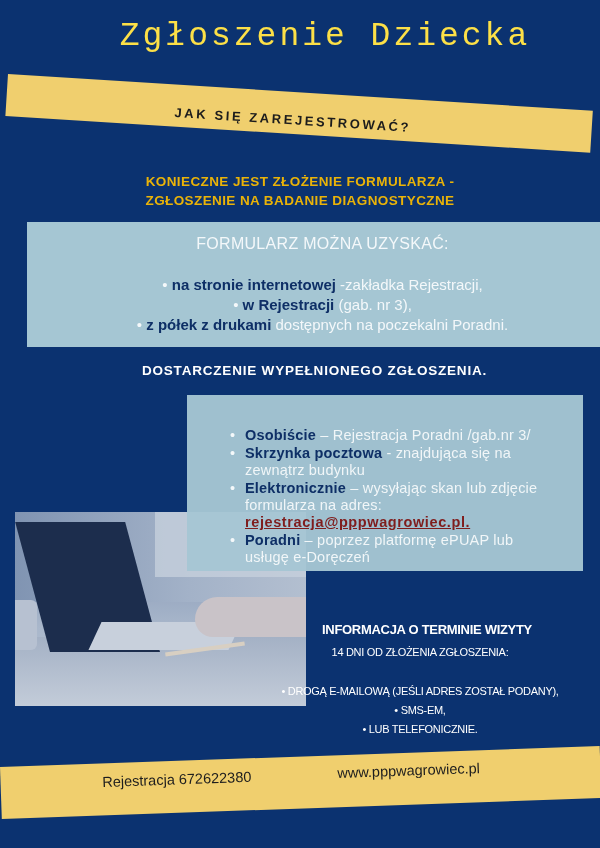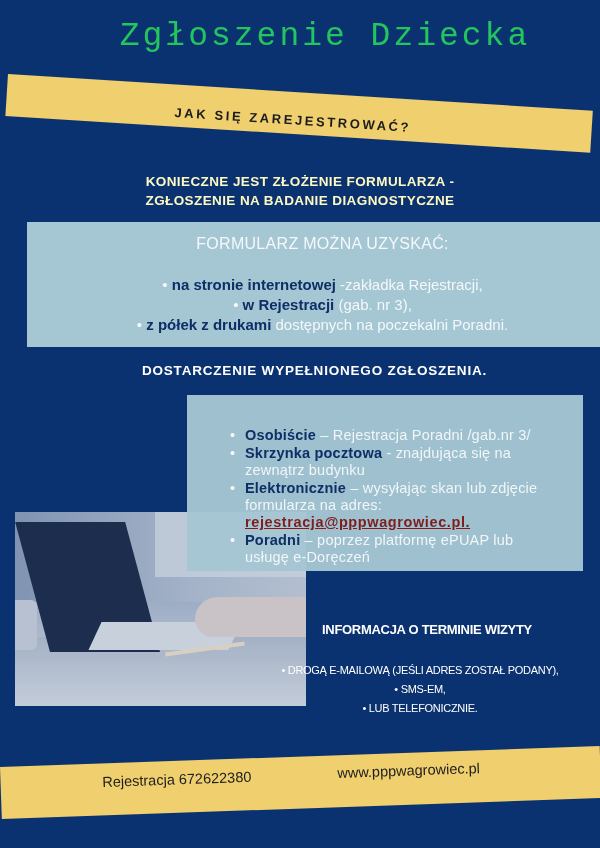--- a/index.html
+++ b/index.html
@@ -1,21 +1,21 @@
 <!DOCTYPE html>
 <html><head>
 <meta charset="utf-8">
 <style>
   html, body { margin:0; padding:0; }
   body { width:600px; height:848px; background:#0b3270; position:relative; overflow:hidden; font-family:"Liberation Sans", sans-serif; }
   .abs { position:absolute; }
-  .title { left:0; width:600px; top:18px; text-align:center; color:#22c55e; font-family:"Liberation Mono", monospace; font-size:33px; letter-spacing:3px; padding-left:50px; box-sizing:border-box; }
+  .title { left:0; width:600px; top:18px; text-align:center; color:#fde047; font-family:"Liberation Mono", monospace; font-size:33px; letter-spacing:3px; padding-left:50px; box-sizing:border-box; }
   .banner-top { left:8px; top:92px; width:586px; height:42px; background:#f0cf6e; transform:rotate(3.6deg); transform-origin:left top; top:74px; }
   .banner-top-text { left:175px; top:105px; color:#1c1c1c; font-weight:bold; font-size:13px; letter-spacing:2.6px; transform:rotate(3.6deg); transform-origin:left top; }
-  .headline { left:0; width:600px; top:172px; text-align:center; color:#fef9c3; font-weight:bold; font-size:13.5px; line-height:19px; letter-spacing:0.4px; }
+  .headline { left:0; width:600px; top:172px; text-align:center; color:#eab308; font-weight:bold; font-size:13.5px; line-height:19px; letter-spacing:0.4px; }
   .box1 { left:27px; top:222px; width:591px; height:125px; background:#a5c6d3; text-align:center; color:#f4f8fa; font-size:15px; }
   .box1 .subtitle { margin-top:13px; font-size:16px; letter-spacing:0.3px; }
   .box1 .lines { margin-top:22px; line-height:20px; }
   .box1 b { color:#0e2f66; }
   .sec2 { left:0; width:600px; padding-left:29px; box-sizing:border-box; top:363px; text-align:center; color:#ffffff; font-weight:bold; font-size:13.5px; letter-spacing:0.8px; }
   .photo { left:15px; top:512px; width:291px; height:194px; overflow:hidden;
     background: linear-gradient(180deg, #7d8fac 0%, #93a4be 35%, #a9b7cb 60%, #b8c3d4 100%); }
   .photo .wall { position:absolute; left:0; top:0; width:291px; height:90px; background:linear-gradient(90deg,#8094b2,#a3b2c8 60%,#b3bfd0); }
   .photo .window { position:absolute; left:140px; top:0; width:151px; height:65px; background:#c5cfdc; opacity:.8; }
   .photo .screen { position:absolute; left:35px; top:10px; width:110px; height:130px; background:#1c2d4d; transform:skewX(15deg); transform-origin:left bottom; }
@@ -77,20 +77,21 @@
   <ul>
     <li><b>Osobiście</b><span> –  Rejestracja  Poradni /gab.nr 3/</span></li>
     <li><b>Skrzynka pocztowa</b><span> - znajdująca się na zewnątrz budynku</span></li>
     <li><b>Elektronicznie</b><span> – wysyłając skan lub zdjęcie formularza na adres:</span><br><span class="email">rejestracja@pppwagrowiec.pl.</span></li>
     <li><b>Poradni</b><span> – poprzez platformę ePUAP lub usługę e-Doręczeń</span></li>
   </ul>
 </div>
 
 <div class="abs info">
   <div class="h">INFORMACJA O TERMINIE WIZYTY</div>
+  <div class="sub">14 DNI OD ZŁOŻENIA ZGŁOSZENIA:</div>
   <div class="list">
     <div>• DROGĄ E-MAILOWĄ (JEŚLI ADRES ZOSTAŁ PODANY),</div>
     <div>• SMS-EM,</div>
     <div>• LUB TELEFONICZNIE.</div>
   </div>
 </div>
 
 <div class="abs banner-bot"></div>
 <div class="abs footer-phone">Rejestracja 672622380</div>
 <div class="abs footer-web">www.pppwagrowiec.pl</div>

